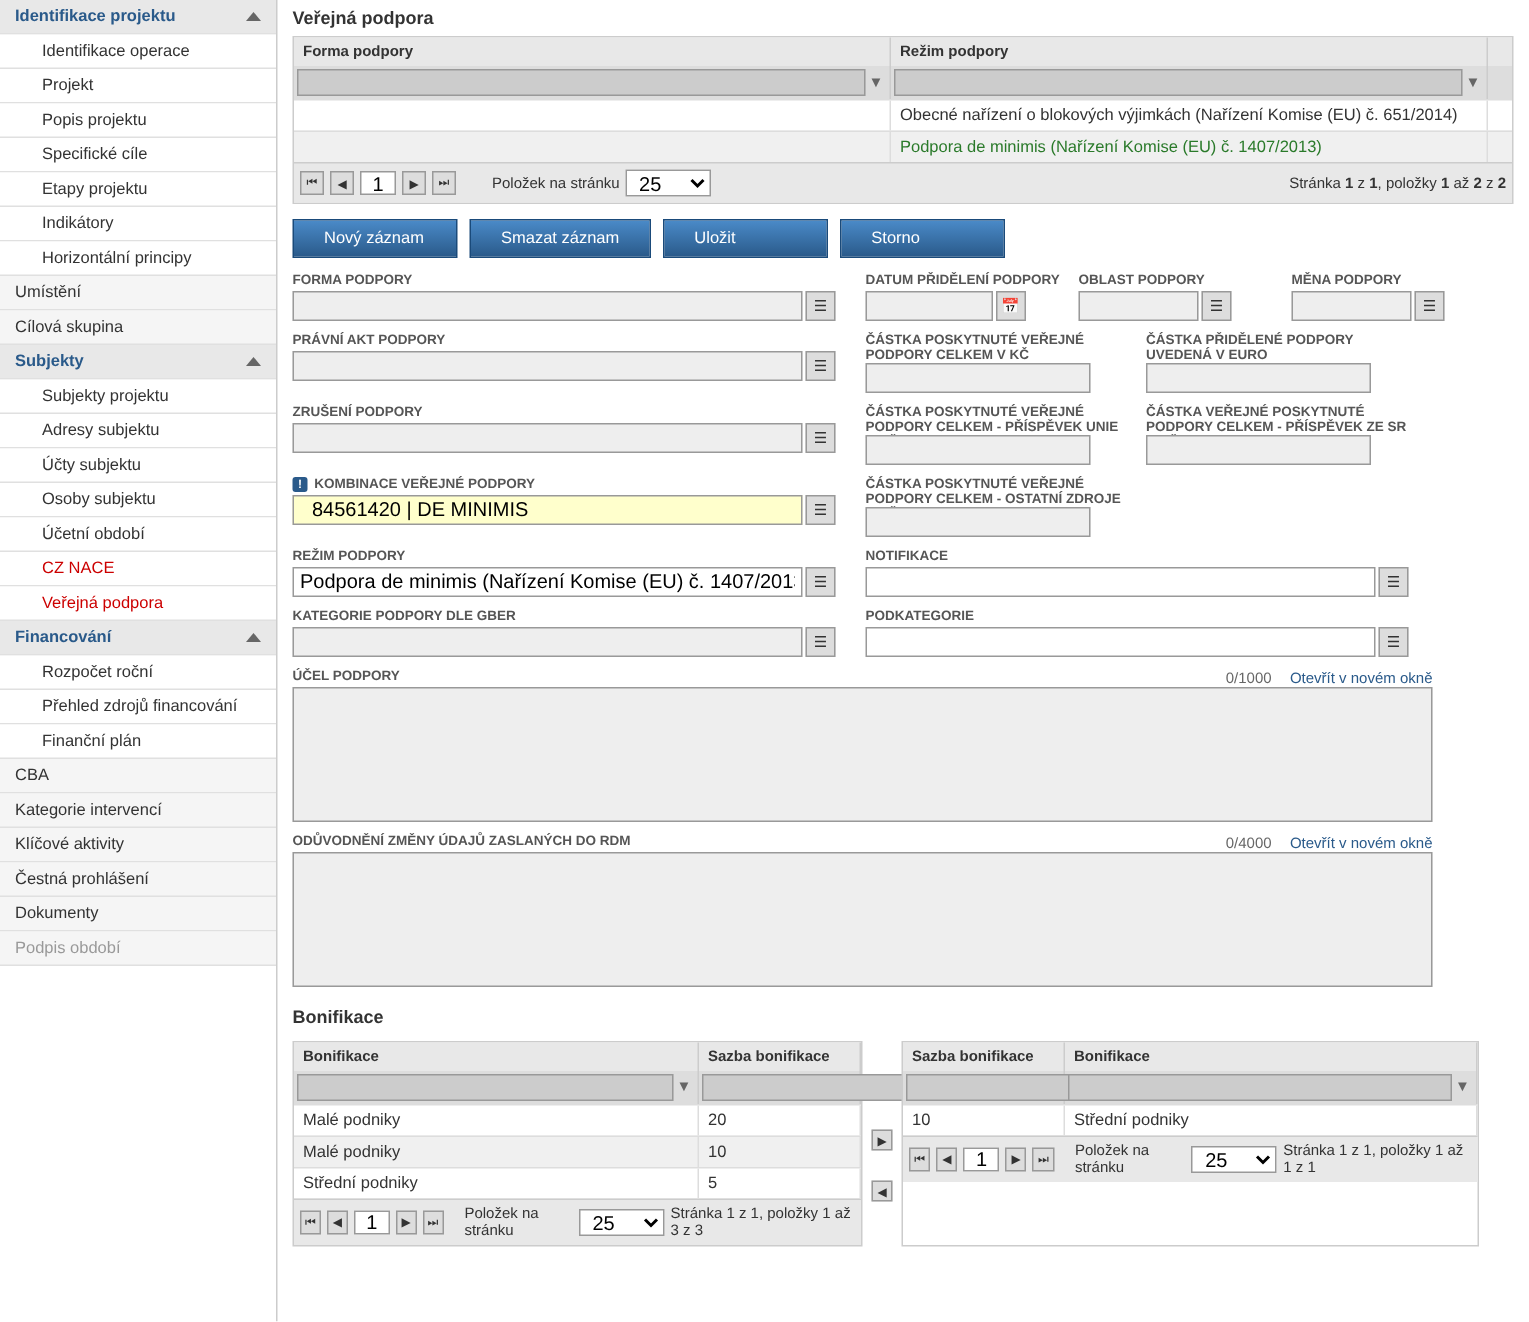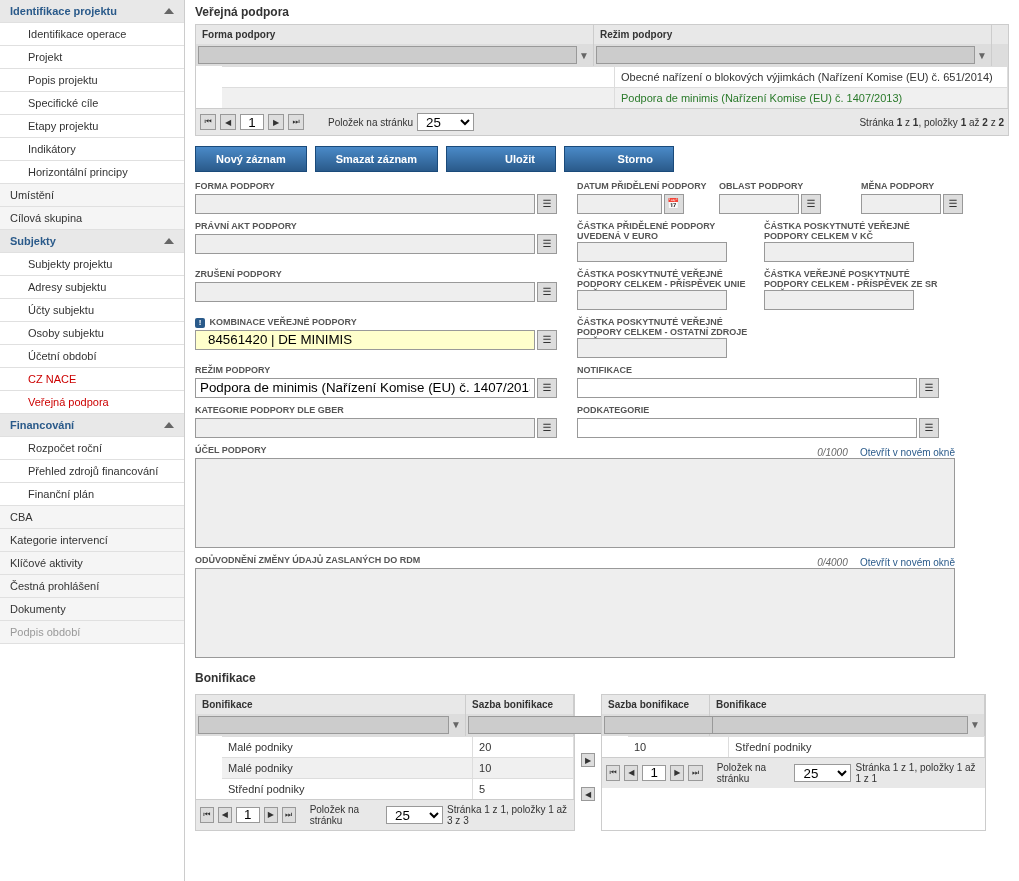--- a/index.html
+++ b/index.html
@@ -14,43 +14,43 @@
 .chevron { width: 0; height: 0; border-left: 5px solid transparent; border-right: 5px solid transparent; border-bottom: 6px solid #666; }
 .main { flex: 1; padding: 0 10px; overflow: hidden; }
 .section-title { font-weight: bold; color: #333; padding: 5px 0; font-size: 12px; }
 .grid { border: 1px solid #ccc; }
 .grid-header { display: flex; background: #e8e8e8; }
 .grid-header-cell { padding: 4px 6px; font-weight: bold; border-right: 1px solid #ccc; font-size: 10px; }
 .grid-filter-row { display: flex; background: #ddd; }
 .grid-filter-cell { padding: 2px; border-right: 1px solid #ccc; display: flex; align-items: center; }
 .grid-filter-cell input { flex: 1; background: #ccc; border: 1px solid #999; height: 18px; padding: 0 4px; }
 .filter-icon { width: 14px; height: 14px; font-size: 10px; color: #666; display: flex; align-items: center; justify-content: center; cursor: pointer; }
-.grid-row { display: flex; border-top: 1px solid #ddd; margin-left: 26px; }
+.grid-row { display: flex; border-top: 1px solid #ddd; }
 .grid-row.alt { background: #f0f0f0; }
 .grid-cell { padding: 4px 6px; border-right: 1px solid #ddd; }
 .grid-cell.green { color: #2a7a2a; }
 .pager { display: flex; align-items: center; padding: 4px; background: #e8e8e8; border-top: 1px solid #ccc; gap: 4px; font-size: 10px; }
 .pager-btn { width: 16px; height: 16px; background: #ddd; border: 1px solid #999; display: flex; align-items: center; justify-content: center; cursor: pointer; font-size: 8px; }
 .pager input { width: 24px; height: 16px; text-align: center; border: 1px solid #999; }
 .pager select { height: 18px; border: 1px solid #999; background: #fff; padding: 0 16px 0 4px; }
 .pager-info { margin-left: auto; }
 .btn-row { display: flex; gap: 8px; padding: 10px 0; }
-.btn { padding: 6px 20px; color: #fff; background: linear-gradient(#4a8ac8, #2a5a8a); border: 1px solid #1a4a7a; cursor: pointer; font-size: 11px; min-width: 110px; text-align: right; font-weight: bold; }
+.btn { padding: 6px 20px; color: #fff; background: linear-gradient(#4a8ac8, #2a5a8a); border: 1px solid #1a4a7a; cursor: pointer; font-size: 11px; min-width: 110px; text-align: left; }
 .form-area { display: flex; flex-wrap: wrap; gap: 0; }
 .form-group { display: flex; flex-direction: column; margin-bottom: 8px; margin-right: 12px; }
 .form-label { font-size: 9px; color: #555; font-weight: bold; text-transform: uppercase; margin-bottom: 2px; line-height: 1.1; }
 .form-label .req { color: #2a5a8a; background: #2a5a8a; color: #fff; width: 10px; height: 10px; display: inline-block; text-align: center; line-height: 10px; font-size: 8px; border-radius: 2px; margin-right: 2px; }
 .form-input-wrap { display: flex; align-items: center; }
 .form-input { height: 20px; border: 1px solid #999; background: #eee; padding: 0 4px; }
 .form-input.yellow { background: #ffffcc; padding-left: 12px; }
 .form-input.white { background: #fff; }
 .lookup-btn { width: 20px; height: 20px; background: #ddd; border: 1px solid #999; margin-left: 2px; display: flex; align-items: center; justify-content: center; font-size: 10px; cursor: pointer; }
 .textarea-wrap { width: 760px; }
 .textarea-header { display: flex; justify-content: space-between; align-items: center; }
-.counter { font-size: 10px; color: #666; font-style: italic; }
+.counter { font-size: 10px; color: #666; }
 .open-link { font-size: 10px; color: #2a5a8a; cursor: pointer; }
 .textarea { width: 100%; height: 90px; border: 1px solid #999; background: #eee; resize: none; }
 .bonif-area { display: flex; gap: 6px; margin-top: 4px; }
 .bonif-left { width: 380px; }
 .bonif-right { width: 385px; }
 .transfer-btns { display: flex; flex-direction: column; justify-content: center; gap: 20px; padding-top: 30px; }
 .transfer-btn { width: 14px; height: 14px; background: #ddd; border: 1px solid #999; font-size: 8px; display: flex; align-items: center; justify-content: center; cursor: pointer; }
 </style>
 </head>
 <body>
@@ -176,25 +176,25 @@
       </div>
 
       <div class="form-group" style="width:370px">
         <span class="form-label">PRÁVNÍ AKT PODPORY</span>
         <div class="form-input-wrap">
           <input class="form-input" style="width: 340px;">
           <span class="lookup-btn">☰</span>
         </div>
       </div>
       <div class="form-group" style="width:175px">
+        <span class="form-label" style="height:18px">ČÁSTKA POSKYTNUTÉ VEŘEJNÉ PODPORY CELKEM V KČ</span>
+        <input class="form-input" style="width: 150px;">
+      </div>
+      <div class="form-group" style="width:175px">
         <span class="form-label" style="height:18px">ČÁSTKA PŘIDĚLENÉ PODPORY UVEDENÁ V EURO</span>
-        <input class="form-input" style="width: 150px;">
-      </div>
-      <div class="form-group" style="width:175px">
-        <span class="form-label" style="height:18px">ČÁSTKA POSKYTNUTÉ VEŘEJNÉ PODPORY CELKEM V KČ</span>
         <input class="form-input" style="width: 150px;">
       </div>
 
       <div class="form-group" style="width:370px">
         <span class="form-label">ZRUŠENÍ PODPORY</span>
         <div class="form-input-wrap">
           <input class="form-input" style="width: 340px;">
           <span class="lookup-btn">☰</span>
         </div>
       </div>

